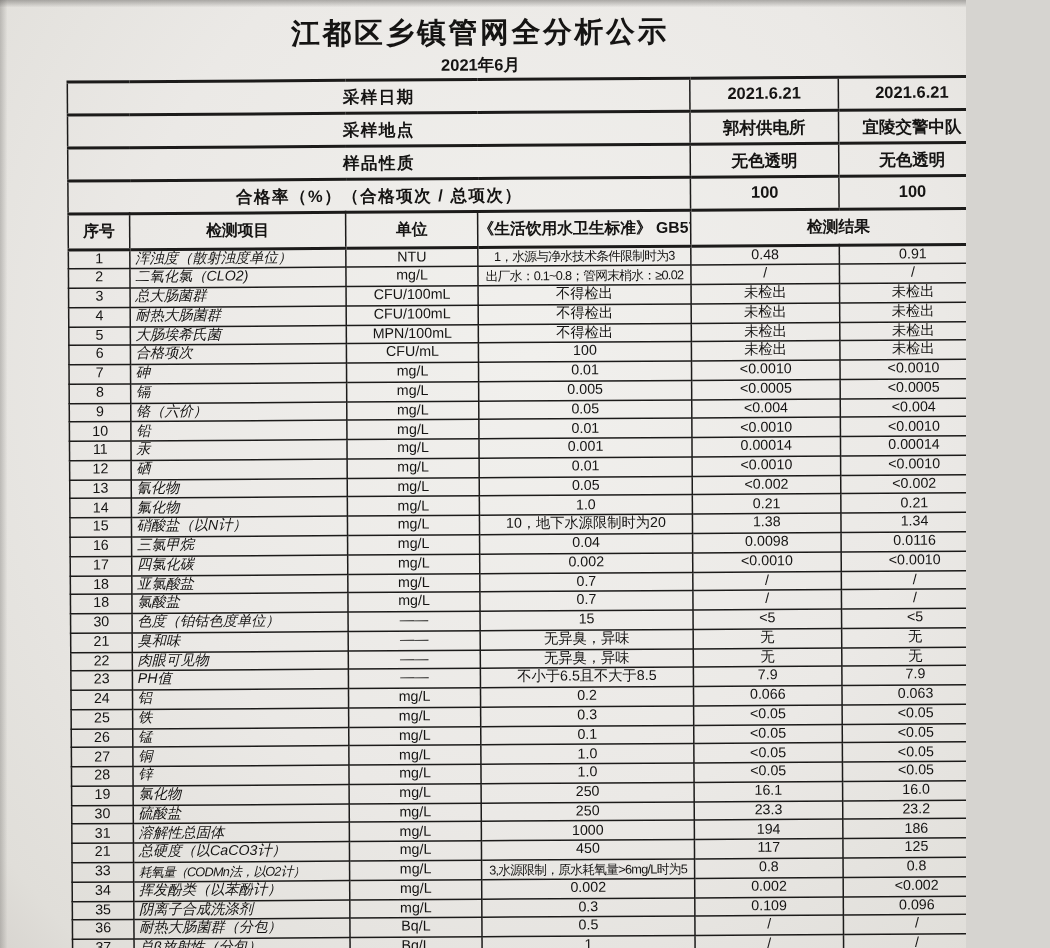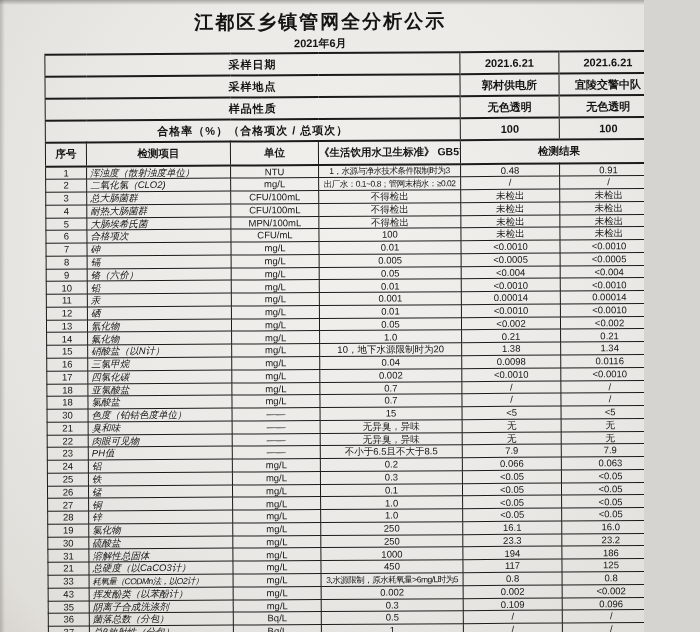--- a/index.html
+++ b/index.html
@@ -366,38 +366,38 @@
           </tr>
           <tr class="data-row">
             <td class="cell-no">33</td>
             <td class="cell-item tight">耗氧量（CODMn法，以O2计）</td>
             <td class="cell-unit">mg/L</td>
             <td class="cell-standard tight">3,水源限制，原水耗氧量&gt;6mg/L时为5</td>
             <td class="cell-result">0.8</td>
             <td class="cell-result">0.8</td>
           </tr>
           <tr class="data-row">
-            <td class="cell-no">43</td>
+            <td class="cell-no">34</td>
             <td class="cell-item">挥发酚类（以苯酚计）</td>
             <td class="cell-unit">mg/L</td>
             <td class="cell-standard">0.002</td>
             <td class="cell-result">0.002</td>
             <td class="cell-result">&lt;0.002</td>
           </tr>
           <tr class="data-row">
             <td class="cell-no">35</td>
             <td class="cell-item">阴离子合成洗涤剂</td>
             <td class="cell-unit">mg/L</td>
             <td class="cell-standard">0.3</td>
             <td class="cell-result">0.109</td>
             <td class="cell-result">0.096</td>
           </tr>
           <tr class="data-row">
             <td class="cell-no">36</td>
-            <td class="cell-item">菌落总数（分包）</td>
+            <td class="cell-item">耐热大肠菌群（分包）</td>
             <td class="cell-unit">Bq/L</td>
             <td class="cell-standard">0.5</td>
             <td class="cell-result">/</td>
             <td class="cell-result">/</td>
           </tr>
           <tr class="data-row">
             <td class="cell-no">37</td>
             <td class="cell-item">总β放射性（分包）</td>
             <td class="cell-unit">Bq/L</td>
             <td class="cell-standard">1</td>

